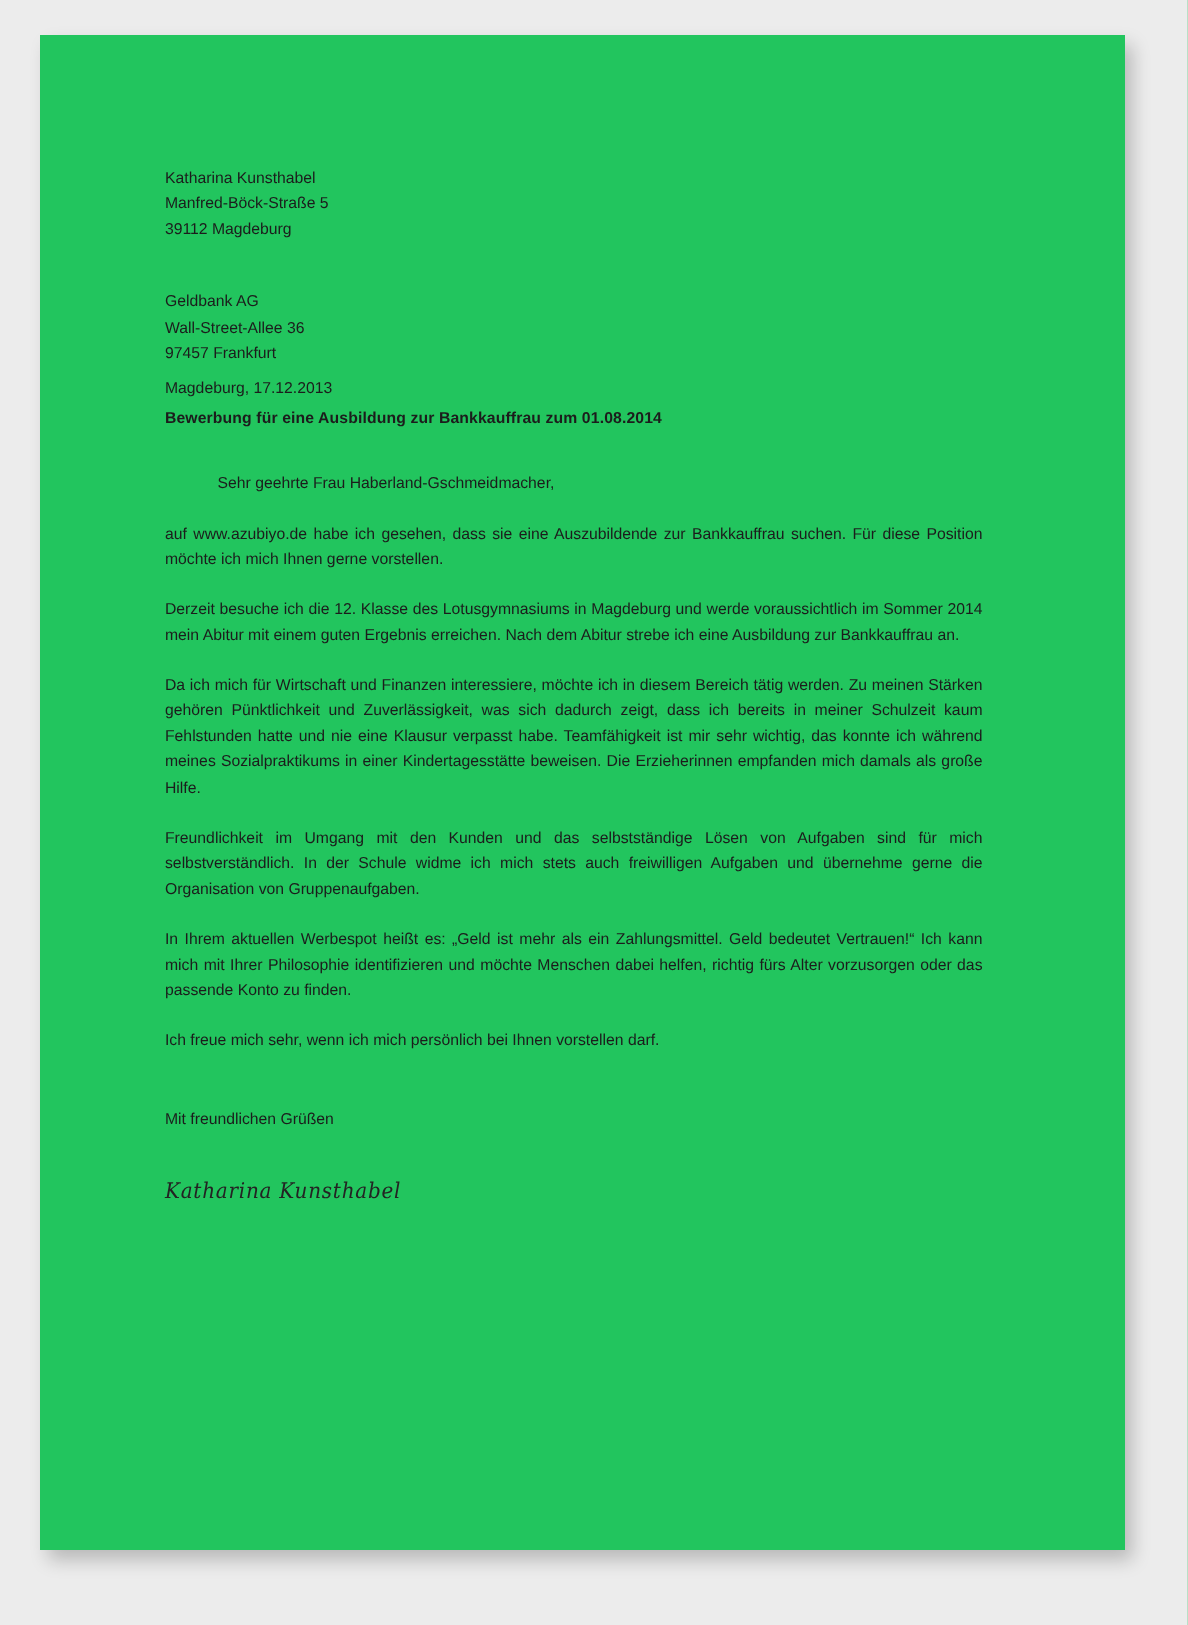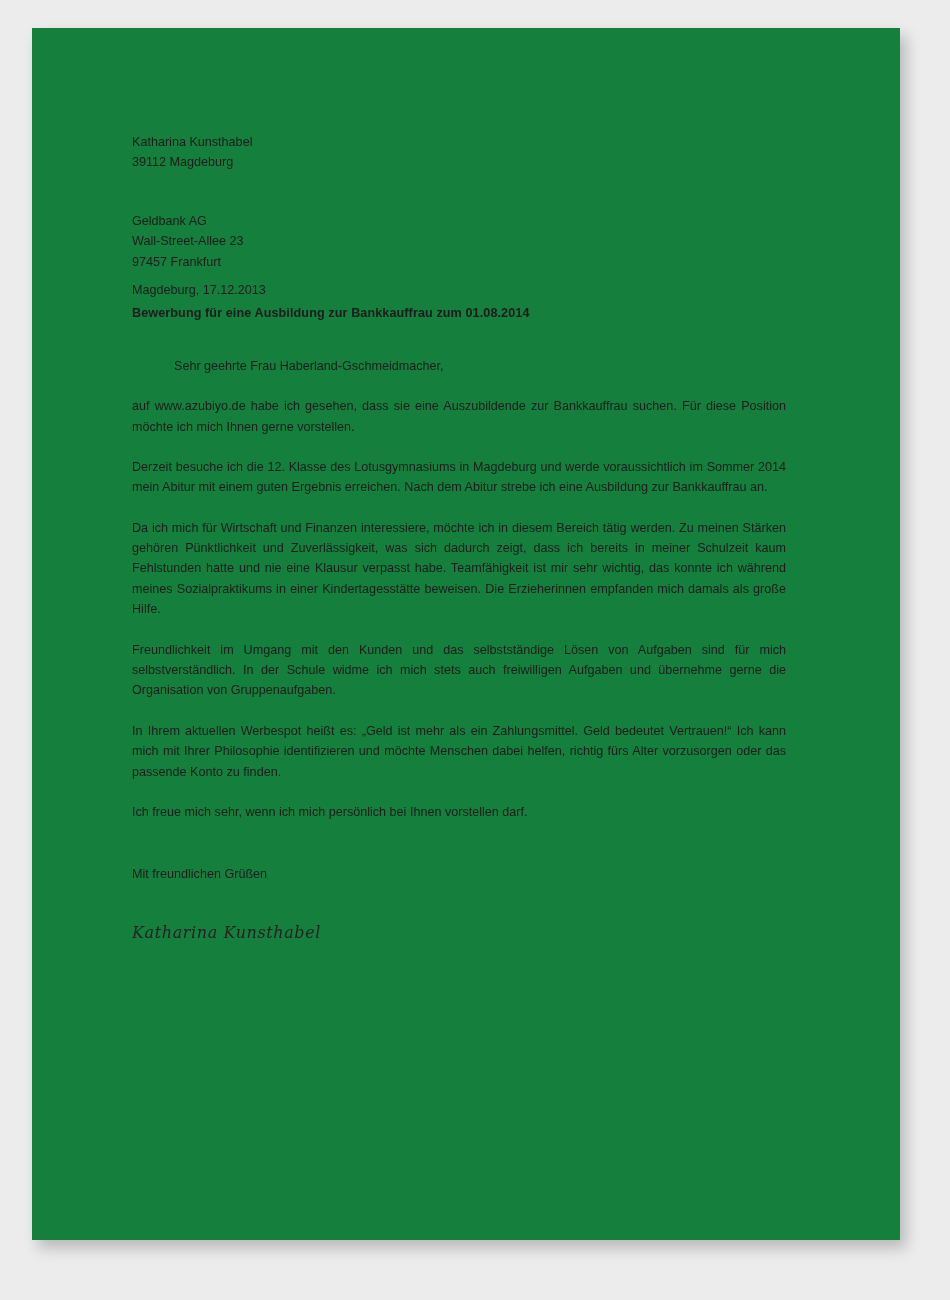--- a/index.html
+++ b/index.html
@@ -20,21 +20,21 @@
     width: 950px;
     height: 1300px;
     background: #ececec;
   }
   .sheet {
     position: absolute;
     left: 32px;
     top: 28px;
     width: 868px;
     height: 1212px;
-    background: #15803d;
+    background: #22c55e;
     box-shadow: 6px 8px 14px rgba(0,0,0,0.22);
   }
   .letter {
     position: absolute;
     left: 100px;
     top: 104px;
     width: 654px;
     color: #1c1c1c;
     font-size: 12.6px;
     line-height: 1.62;
@@ -81,28 +81,29 @@
 </head>
 <body>
 
 <div class="page-backdrop"></div>
 
 <div class="sheet">
   <div class="letter">
 
     <div class="addr-block">
       <span class="addr-line">Katharina Kunsthabel</span>
+      <span class="addr-line">Manfred-Böck-Straße 5</span>
       <span class="addr-line">39112 Magdeburg</span>
     </div>
 
     <div class="spacer-sender"></div>
 
     <div class="addr-block">
       <span class="addr-line">Geldbank AG</span>
-      <span class="addr-line">Wall-Street-Allee 23</span>
+      <span class="addr-line">Wall-Street-Allee 36</span>
       <span class="addr-line">97457 Frankfurt</span>
     </div>
 
     <div class="date-line">Magdeburg, 17.12.2013</div>
 
     <div class="subject">Bewerbung für eine Ausbildung zur Bankkauffrau zum 01.08.2014</div>
 
     <div class="salutation">Sehr geehrte Frau Haberland-Gschmeidmacher,</div>
 
     <div class="para">auf www.azubiyo.de habe ich gesehen, dass sie eine Auszubildende zur Bankkauffrau suchen. Für diese Position möchte ich mich Ihnen gerne vorstellen.</div>

